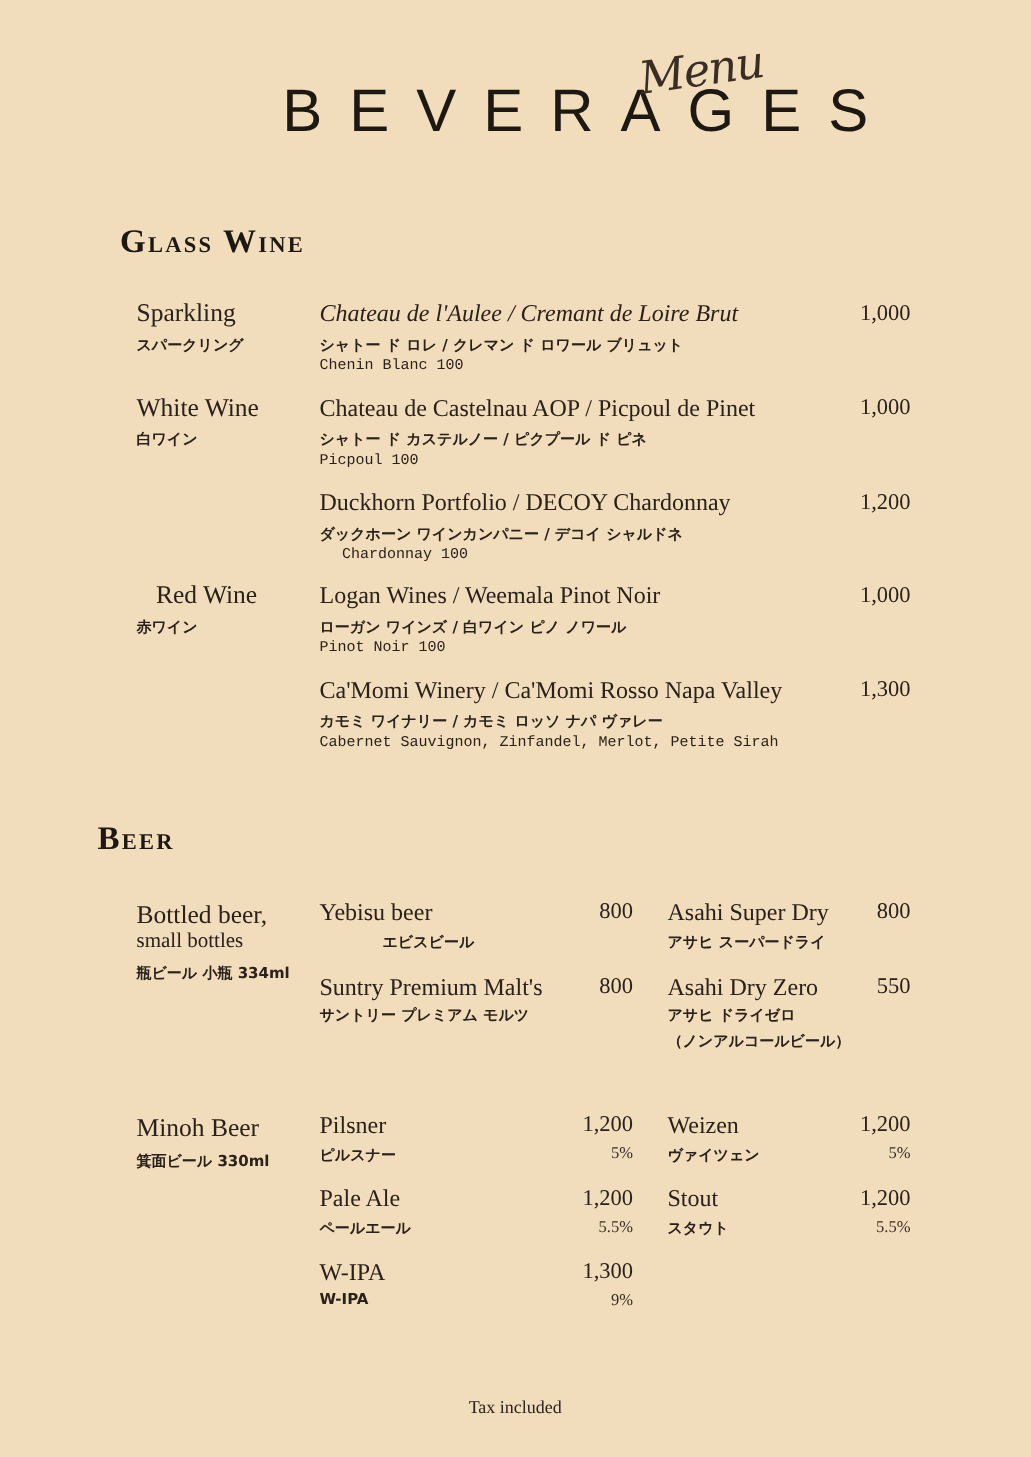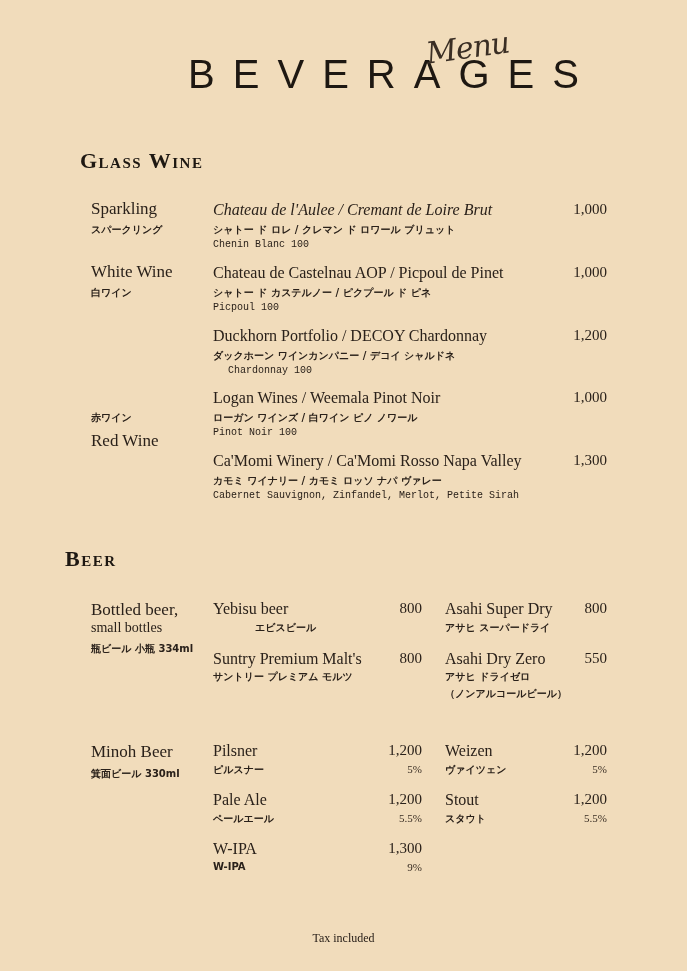--- a/index.html
+++ b/index.html
@@ -41,21 +41,21 @@
 <div class="abs script">Menu</div>
 
 <div class="abs section-head" style="top:148px;left:80px;font-size:22px;">Glass Wine</div>
 
 <div class="abs cat" style="top:199px;left:91px;">Sparkling</div>
 <div class="abs jp" style="top:223px;left:91px;">スパークリング</div>
 
 <div class="abs cat" style="top:262px;left:91px;">White Wine</div>
 <div class="abs jp" style="top:286px;left:91px;">白ワイン</div>
 
-<div class="abs cat" style="top:387px;left:91px;margin-top:44px;">Red Wine</div>
+<div class="abs cat" style="top:387px;left:104px;">Red Wine</div>
 <div class="abs jp" style="top:411px;left:91px;">赤ワイン</div>
 
 <div>
   <div class="abs name" style="top:201px;left:213px;font-style:italic;">Chateau de l'Aulee / Cremant de Loire Brut</div>
   <div class="abs jp" style="top:223px;left:213px;">シャトー ド ロレ / クレマン ド ロワール ブリュット</div>
   <div class="abs grape" style="top:239px;left:213px;">Chenin Blanc 100</div>
   <div class="abs price" style="top:201px;left:547px;width:60px;">1,000</div>
 </div>
 <div>
   <div class="abs name" style="top:264px;left:213px;">Chateau de Castelnau AOP / Picpoul de Pinet</div>

